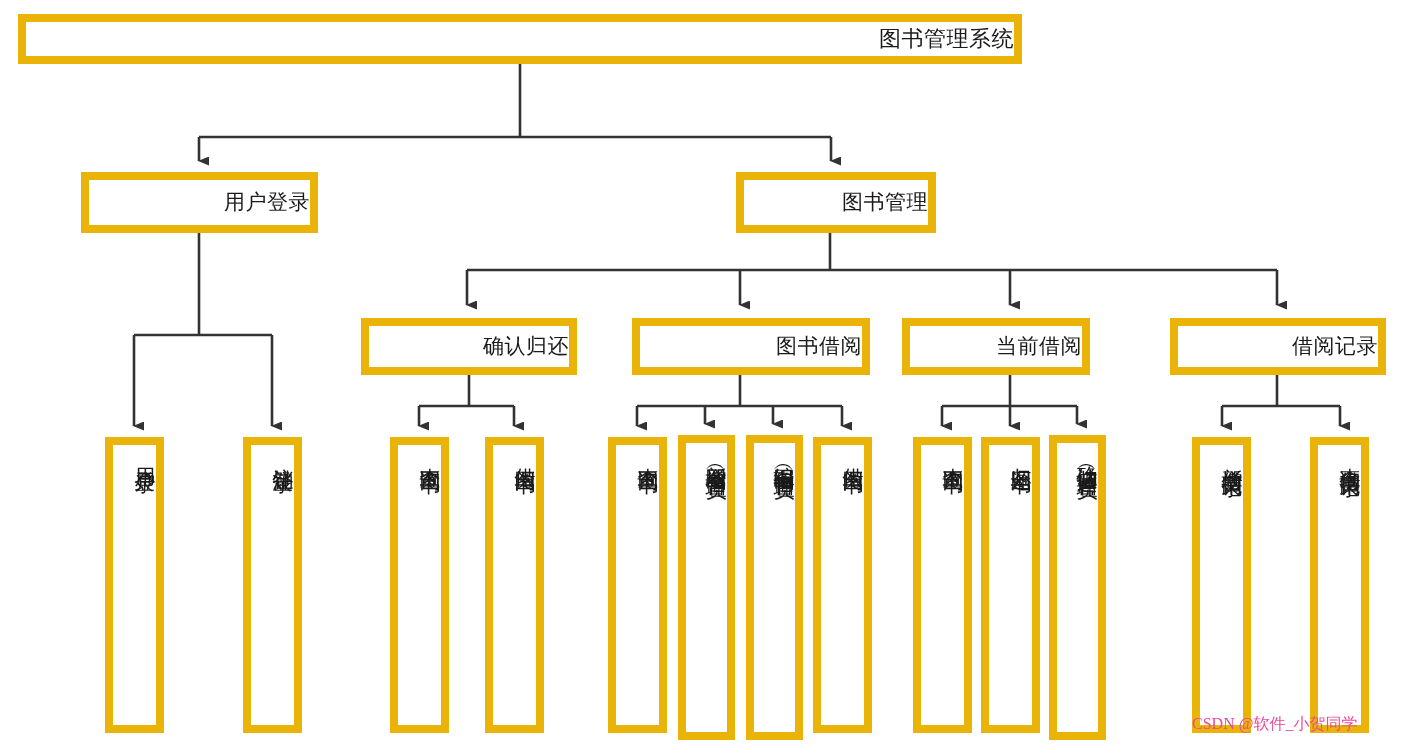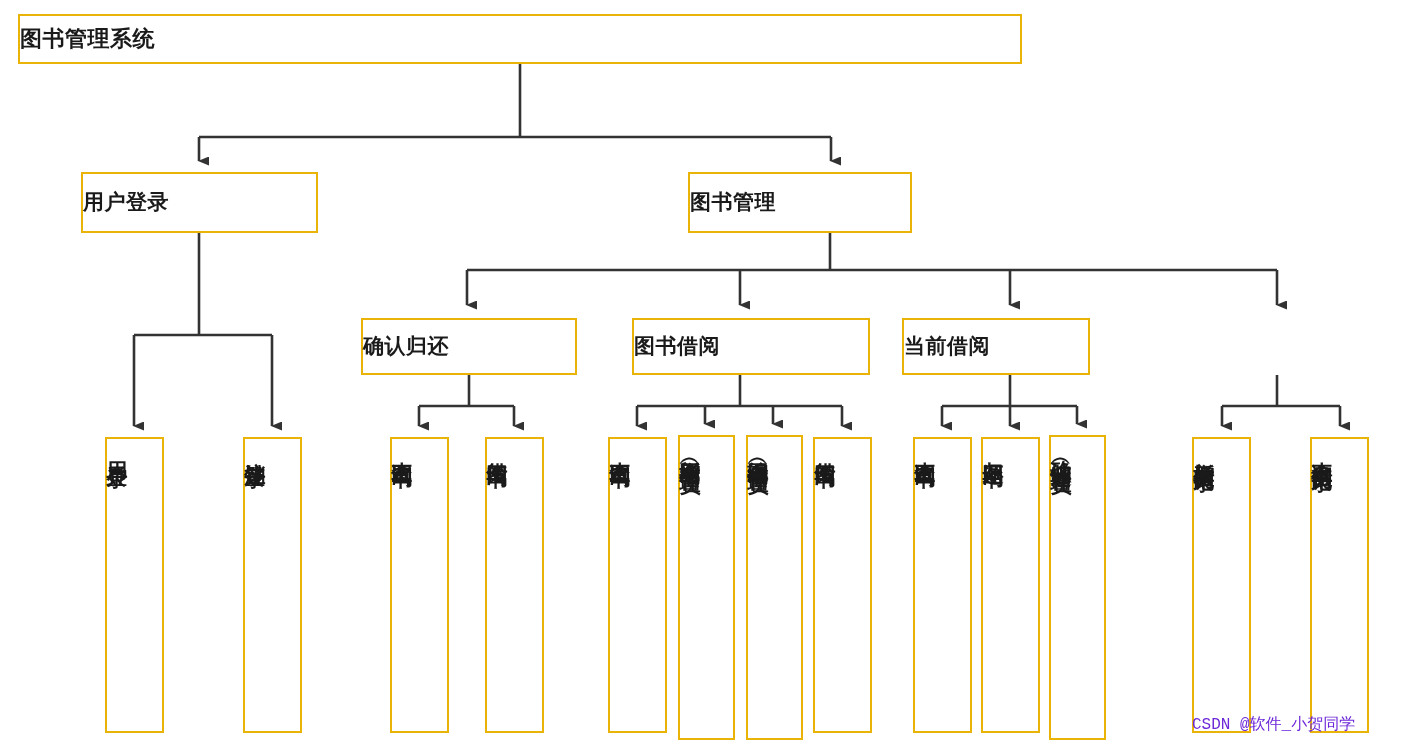--- a/index.html
+++ b/index.html
@@ -21,26 +21,25 @@
     position: absolute;
     top: 0;
     left: 0;
     width: 1405px;
     height: 747px;
   }
   .node {
     position: absolute;
     box-sizing: border-box;
     background: #ffffff;
-    border: 2px solid #eab308;
+    border: 8px solid #eab308;
     display: flex;
     align-items: center;
-    justify-content: flex-start;
+    justify-content: flex-end;
     z-index: 3;
-    font-weight: bold;
   }
   .node .label {
     color: #1a1a1a;
     text-align: center;
     line-height: 1.18;
     letter-spacing: 0.5px;
     white-space: nowrap;
   }
   .node.horiz .label {
     font-size: 21px;
@@ -57,24 +56,24 @@
     text-orientation: upright;
     font-size: 21px;
     letter-spacing: 2px;
     line-height: 1.0;
   }
   .watermark {
     position: absolute;
     left: 1192px;
     top: 714px;
     font-size: 16px;
-    color: #6d28d9;
+    color: #ec4899;
     z-index: 8;
     white-space: nowrap;
-    font-family: Liberation Mono, monospace;
+    font-family: Liberation Serif, serif;
   }
 </style>
 </head>
 <body>
 
 <div id="canvas">
 
   <svg class="edges" viewBox="0 0 1405 747" xmlns="http://www.w3.org/2000/svg">
     <defs>
       <marker id="arrow" markerWidth="9" markerHeight="11" refX="4.5" refY="10" orient="auto" markerUnits="userSpaceOnUse">
@@ -125,32 +124,35 @@
     </g>
   </svg>
 
   <div class="node root horiz" style="left:18px; top:14px; width:1004px; height:50px;">
     <span class="label">图书管理系统</span>
   </div>
 
   <div class="node horiz" style="left:81px; top:172px; width:237px; height:61px;">
     <span class="label">用户登录</span>
   </div>
-  <div class="node horiz" style="left:688px; top:172px; width:224px; height:61px;">
+  <div class="node horiz" style="left:736px; top:172px; width:200px; height:61px;">
     <span class="label">图书管理</span>
   </div>
 
   <div class="node horiz" style="left:361px; top:318px; width:216px; height:57px;">
     <span class="label">确认归还</span>
   </div>
   <div class="node horiz" style="left:632px; top:318px; width:238px; height:57px;">
     <span class="label">图书借阅</span>
   </div>
   <div class="node horiz" style="left:902px; top:318px; width:188px; height:57px;">
     <span class="label">当前借阅</span>
+  </div>
+  <div class="node horiz" style="left:1170px; top:318px; width:216px; height:57px;">
+    <span class="label">借阅记录</span>
   </div>
 
   <div class="node leaf" style="left:105px; top:437px; width:59px; height:296px;">
     <span class="label">用户登录</span>
   </div>
   <div class="node leaf" style="left:243px; top:437px; width:59px; height:296px;">
     <span class="label">注销登录</span>
   </div>
 
   <div class="node leaf" style="left:390px; top:437px; width:59px; height:296px;">

